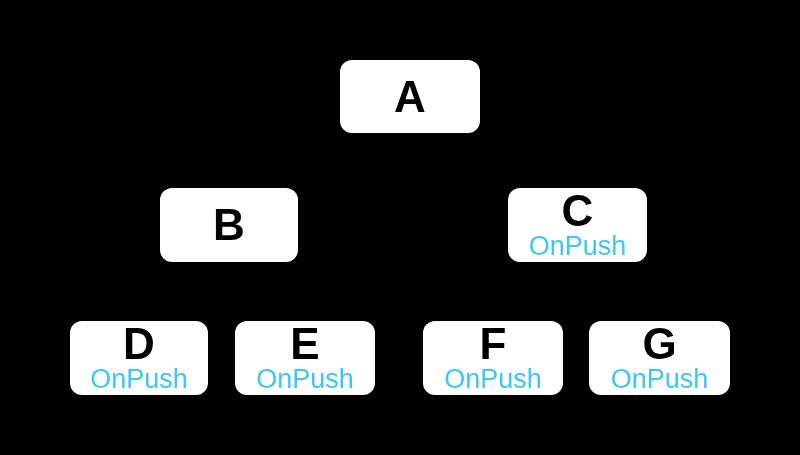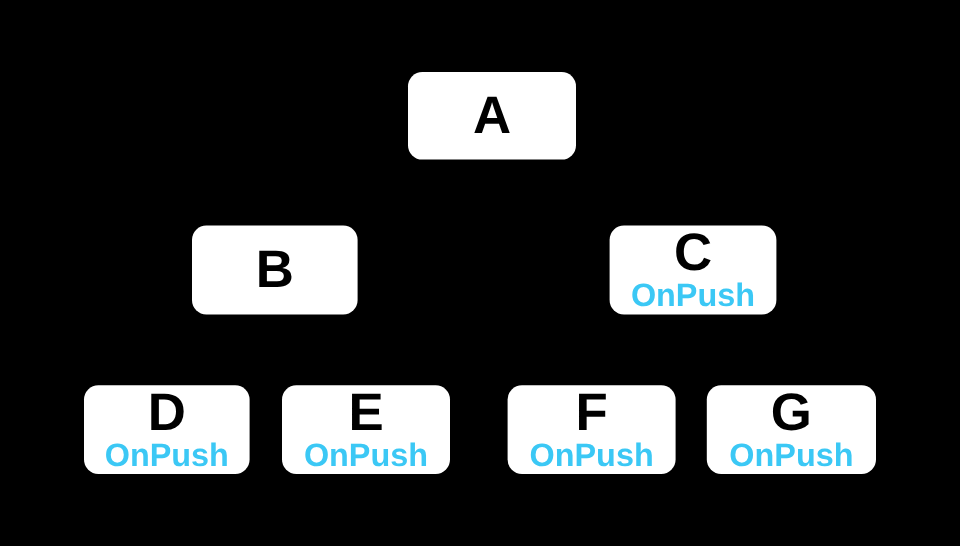--- a/index.html
+++ b/index.html
@@ -31,21 +31,21 @@
   }
   .node-letter {
     font-size: 44px;
     font-weight: bold;
     color: #000000;
     line-height: 0.95;
     letter-spacing: 0;
   }
   .node-onpush {
     font-size: 27px;
-    font-weight: bold;
+    font-weight: normal;
     color: #3bc8f5;
     line-height: 1.0;
     margin-top: 2px;
   }
 </style>
 </head>
 <body>
 
 <div class="diagram" id="diagram-root" style="background: rgb(0, 0, 0);">
     <div class="node" style="left: 340px; top: 60px; width: 140px; height: 73px; background: rgb(255, 255, 255);">

